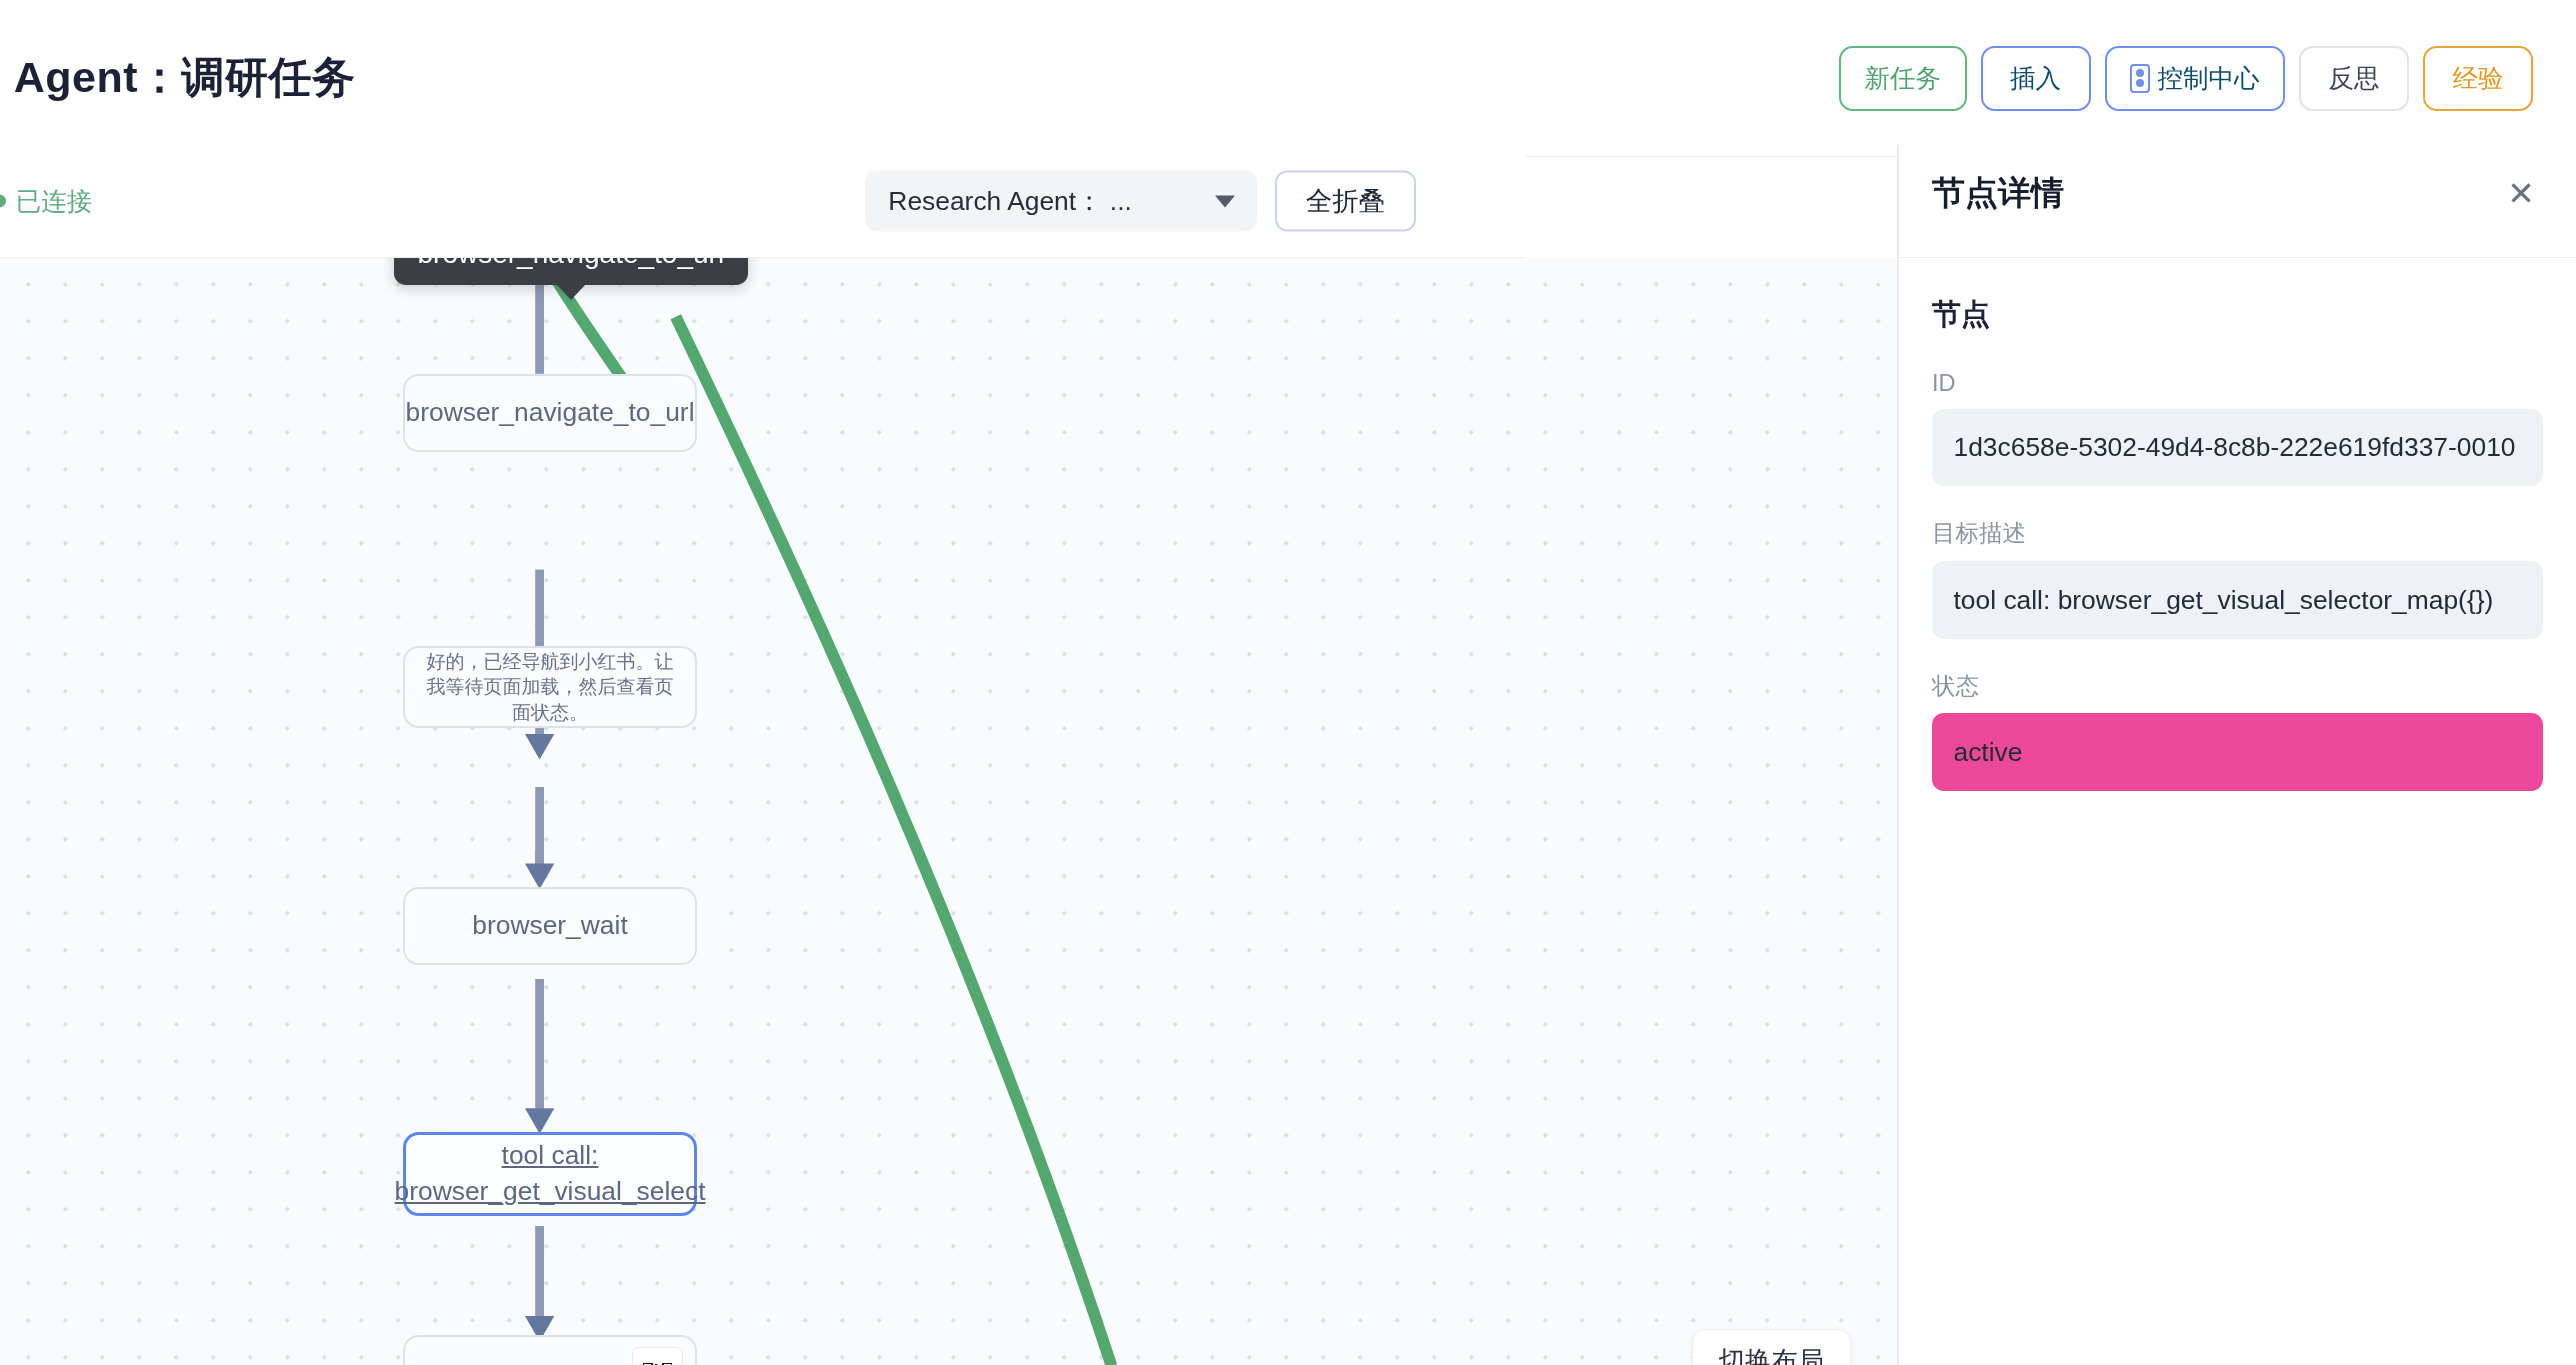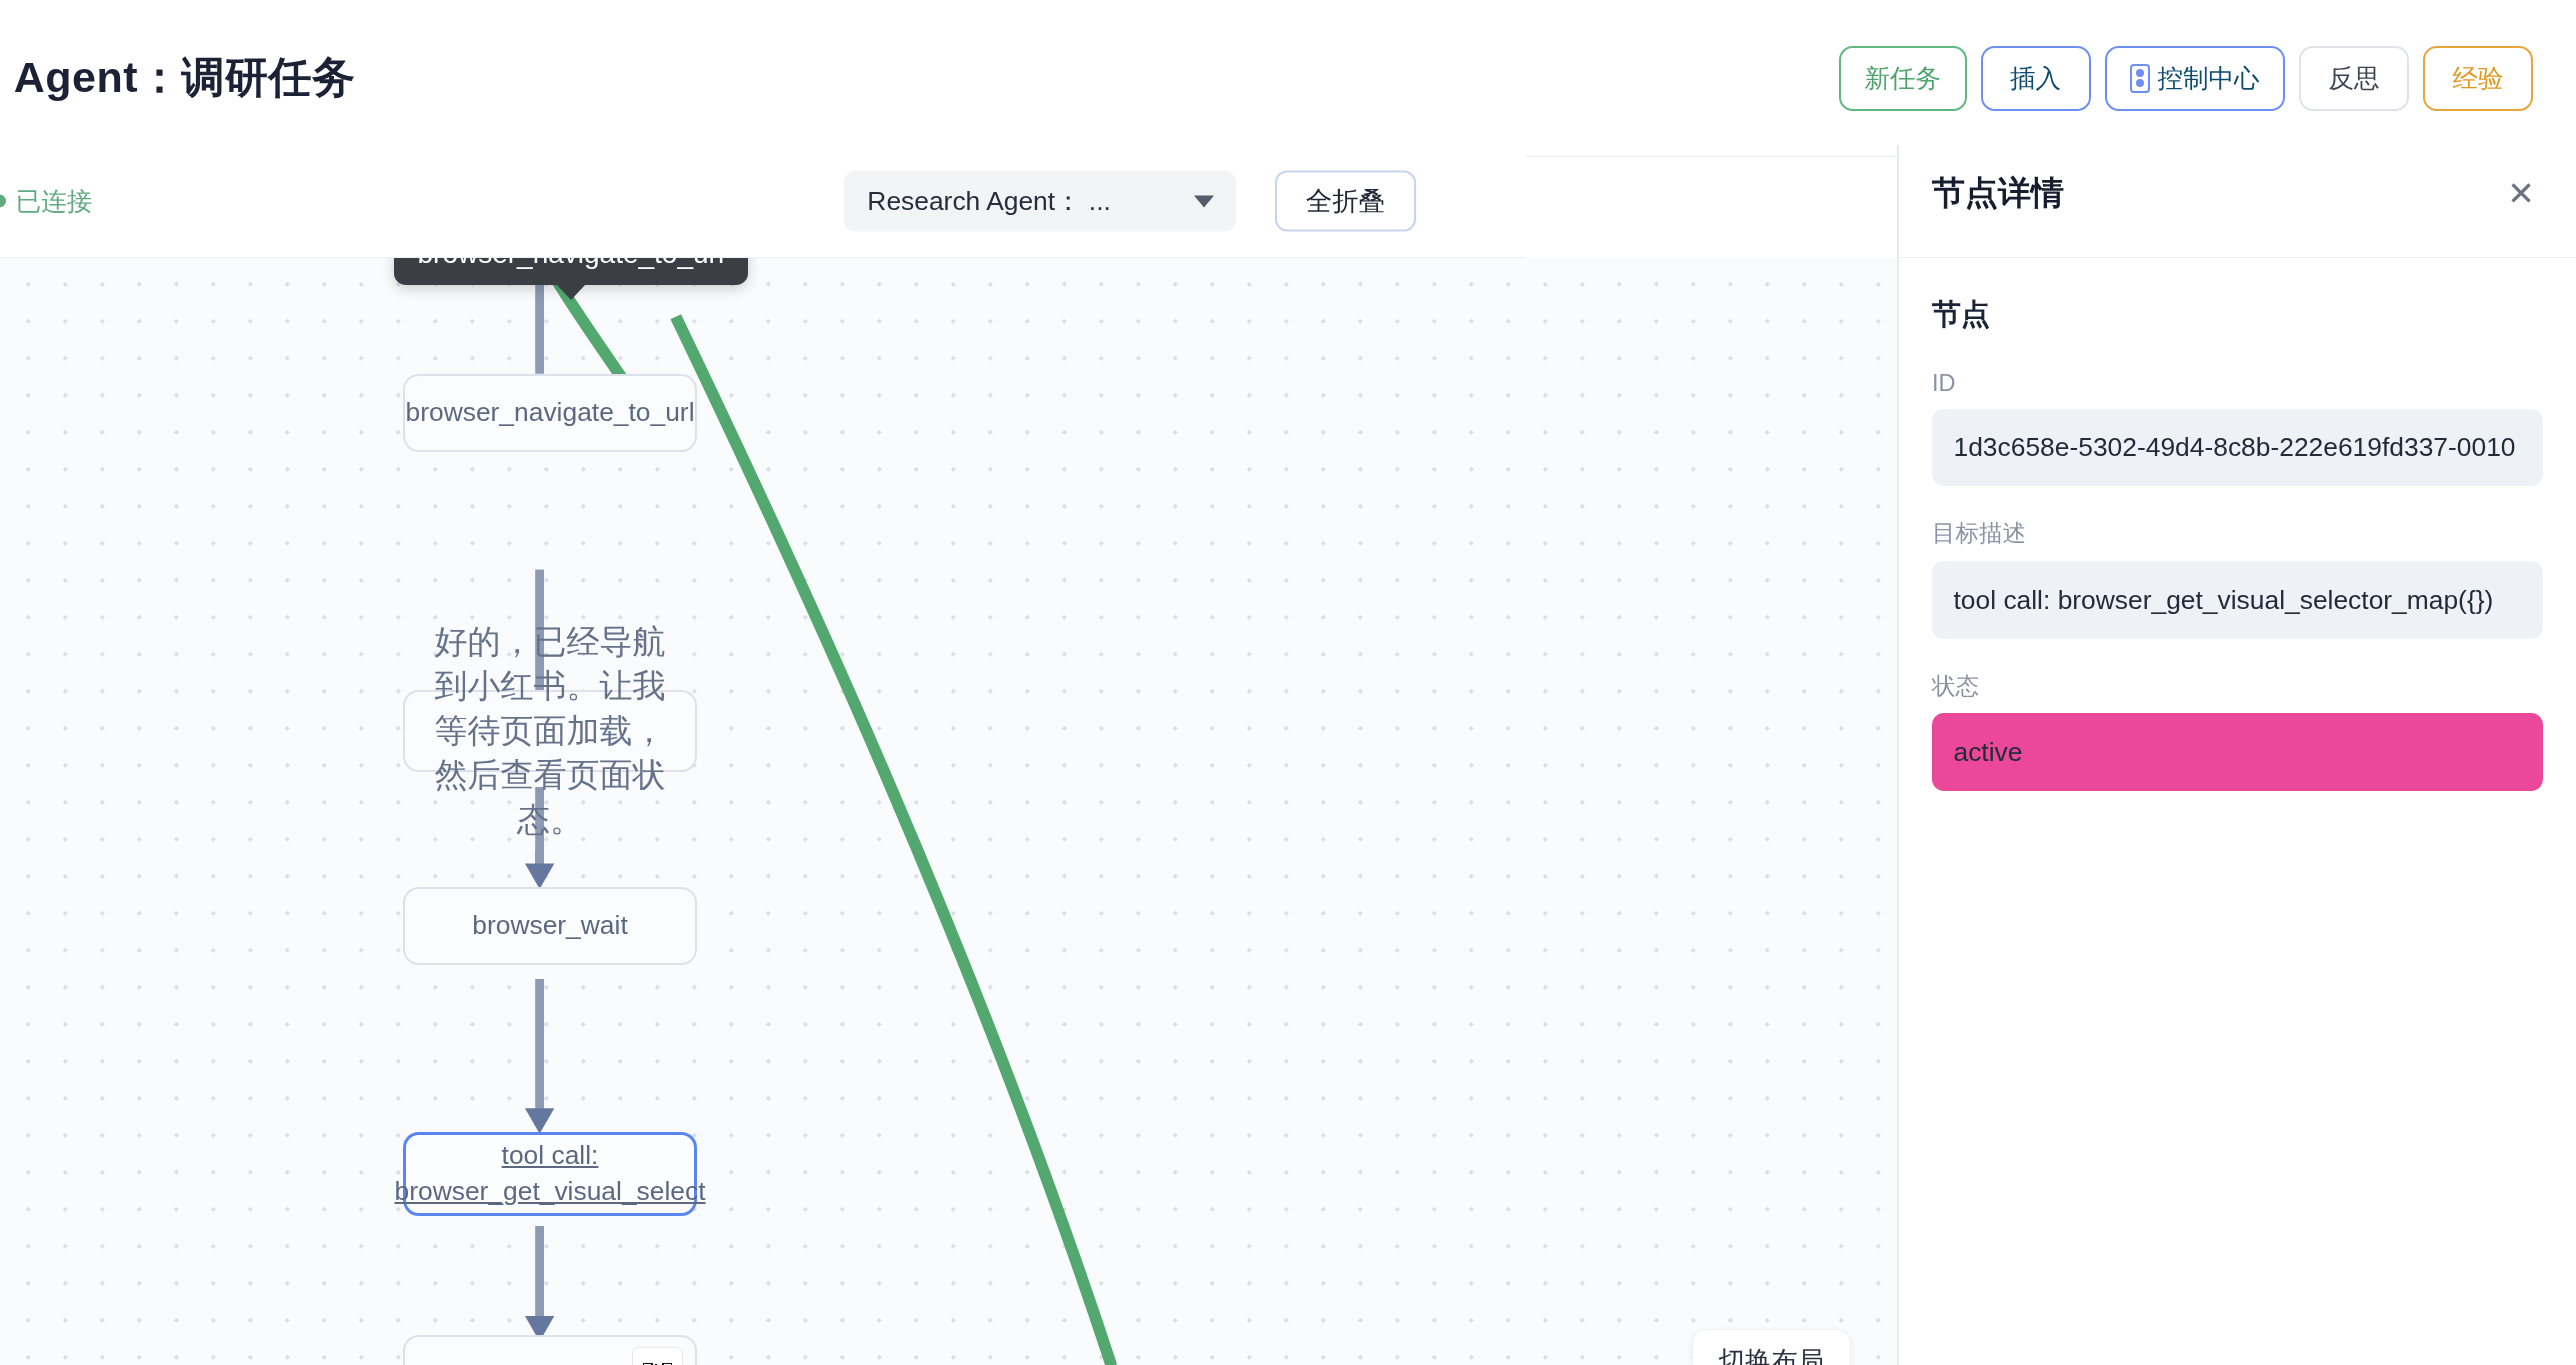--- a/index.html
+++ b/index.html
@@ -54,21 +54,21 @@
     display: flex; align-items: center;
   }
   .conn-status {
     position: absolute; left: -7.8px; top: 50%; transform: translateY(-50%);
     display: flex; align-items: center; gap: 9.8px;
     font-size: 25.5px; color: #62ab80; white-space: nowrap;
   }
   .conn-dot { width: 13.7px; height: 13.7px; border-radius: 50%; background: #62ab80; }
   .toolbar-right {
     position: absolute; right: 110px; top: 50%; transform: translateY(-50%);
-    display: flex; align-items: center; gap: 39px;
+    display: flex; align-items: center; gap: 18px;
   }
   .agent-select {
     width: 392px; height: 61px;
     background: #f3f4f6; border: none; border-radius: 11.8px;
     display: flex; align-items: center; justify-content: space-between;
     padding: 0 21.5px 0 23.5px;
     font-size: 26.4px; color: #262d3d; cursor: pointer;
   }
   .chev { width: 0; height: 0; border-left: 10.8px solid transparent;
           border-right: 10.8px solid transparent; border-top: 12.7px solid #545b6b; margin-left: 9.8px; }
@@ -96,21 +96,21 @@
     background: #fbfcfd;
     border: 2px solid #dde2ea;
     border-radius: 15.7px;
     display: flex; align-items: center; justify-content: center;
     text-align: center;
     font-size: 26.4px; color: #5b6880; line-height: 1.35;
     padding: 9.8px 17.6px;
     cursor: pointer;
   }
   .node.selected { border: 3.9px solid #5b86f0; background: #fcfdff; }
-  .node.msg { background: #fafcfe; color: #66718a; font-size: 33px; margin-top: 44px; }
+  .node.msg { background: #fafcfe; color: #66718a; font-size: 19px; }
   .node.top-partial {
     background: #eef2fb; border-color: #dfe5f2; color: #5fb184;
     align-items: flex-start; overflow: hidden;
   }
 
   .thumb {
     position: absolute; right: 11.8px; top: 9.8px;
     width: 51px; height: 61px;
     background: #ffffff; border: 1.5px solid #e6e9f0; border-radius: 6.9px;
     display: flex; align-items: center; justify-content: center;

